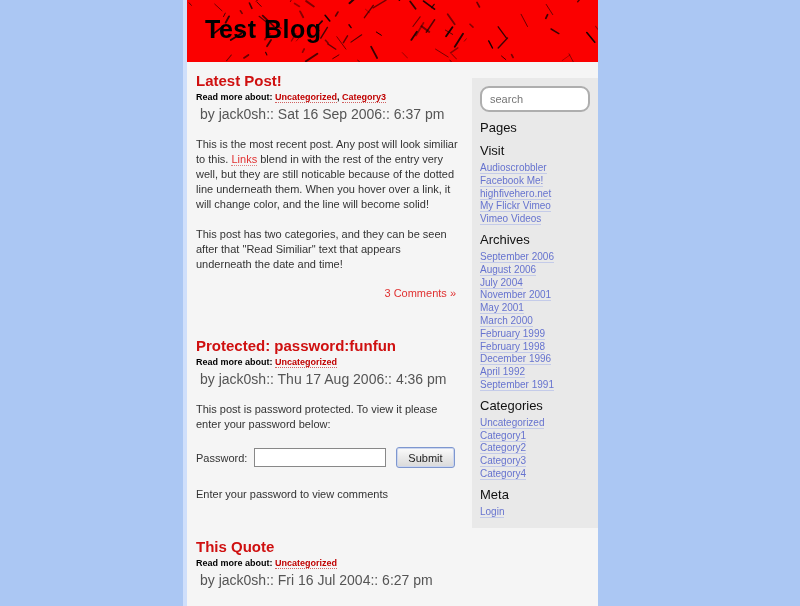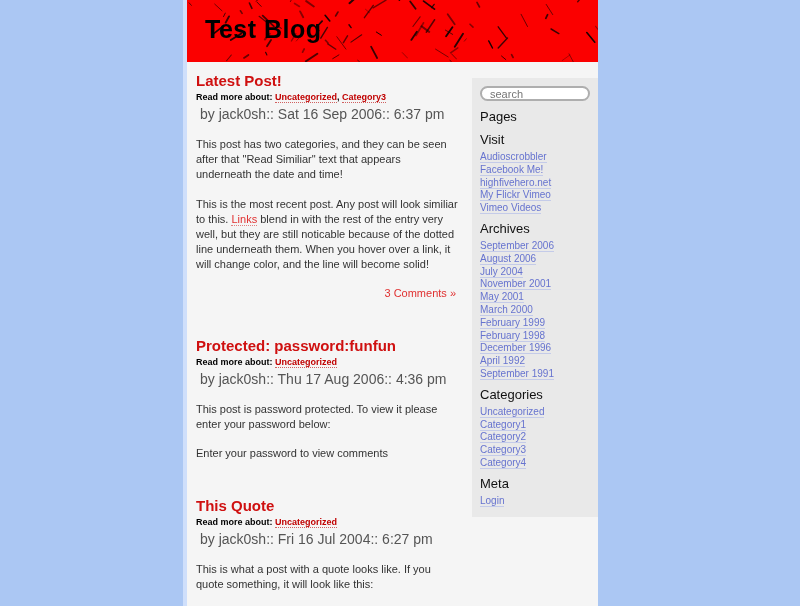--- a/index.html
+++ b/index.html
@@ -42,21 +42,21 @@
   .pw-label{margin-right:7px;}
   .pw-input{width:132px;height:19px;border:1px solid #888;background:#fff;box-sizing:border-box;margin-right:10px;font-size:11px;padding:0 4px;}
   .pw-submit{
     height:21px;padding:1px 11px;font-size:11px;color:#222;
     background:linear-gradient(#fbfbfb,#d9d9d9);
     border:1px solid #7e97cf;border-radius:3px;box-shadow:0 0 0 1px #ccd6ef inset;
   }
   .note{text-align:left;font-size:11px;color:#333;padding-right:6px;}
   
   .search-input{
-    display:block;width:100%;box-sizing:border-box;height:15px;
+    display:block;width:100%;box-sizing:border-box;height:26px;
     border:2px solid #aeaeae;border-radius:9px;background:#fff;
     font-size:11px;color:#777;padding:1px 8px;outline:none;margin:2px 0 8px;
     font-family:"Liberation Sans","DejaVu Sans",sans-serif;
   }
   .sb-h2{font-size:13px;font-weight:normal;color:#111;margin:8px 0 3px;}
   .sb-list{list-style:none;margin:0;padding:0;}
   .sb-list li{line-height:9.8px;margin:0 0 1px;}
   .sb-link{
     color:#6673cf;font-size:10px;text-decoration:none;
     border-bottom:1px solid #c4cbe9;
@@ -151,29 +151,34 @@
       </svg>
     <h1 class="blog-title">Test Blog</h1>
   </header>
 
   <div class="content">
     <div class="posts" id="posts">
         <article class="first">
           <h2 class="post-title">Latest Post!</h2>
           <div class="readmore"><span>Read more about: </span><a href="#">Uncategorized</a>, <a href="#">Category3</a></div>
           <div class="byline">by jack0sh:: Sat 16 Sep 2006:: 6:37 pm</div>
+          <p>This is the most recent post. Any post will look similiar to this. <a class="entry-link" href="#">Links</a> blend in with the rest of the entry very well, but they are still noticable because of the dotted line underneath them. When you hover over a link, it will change color, and the line will become solid!</p>
           <p>This post has two categories, and they can be seen after that "Read Similiar" text that appears underneath the date and time!</p>
-          <p>This is the most recent post. Any post will look similiar to this. <a class="entry-link" href="#">Links</a> blend in with the rest of the entry very well, but they are still noticable because of the dotted line underneath them. When you hover over a link, it will change color, and the line will become solid!</p>
           <div class="comments"><a href="#">3 Comments »</a></div>
         </article>
         <article class="">
           <h2 class="post-title">Protected: password:funfun</h2>
           <div class="readmore"><span>Read more about: </span><a href="#">Uncategorized</a></div>
           <div class="byline">by jack0sh:: Thu 17 Aug 2006:: 4:36 pm</div>
           <p>This post is password protected. To view it please enter your password below:</p>
+          <div class="pw-row">
+            <span class="pw-label">Password:</span>
+            <input class="pw-input" type="text" style="">
+            <button class="pw-submit">Submit</button>
+          </div>
           <div class="note">Enter your password to view comments</div>
         </article>
         <article class="">
           <h2 class="post-title">This Quote</h2>
           <div class="readmore"><span>Read more about: </span><a href="#">Uncategorized</a></div>
           <div class="byline">by jack0sh:: Fri 16 Jul 2004:: 6:27 pm</div>
           <p>This is what a post with a quote looks like.  If you quote something, it will look like this:</p>
         </article>
       </div>
 

